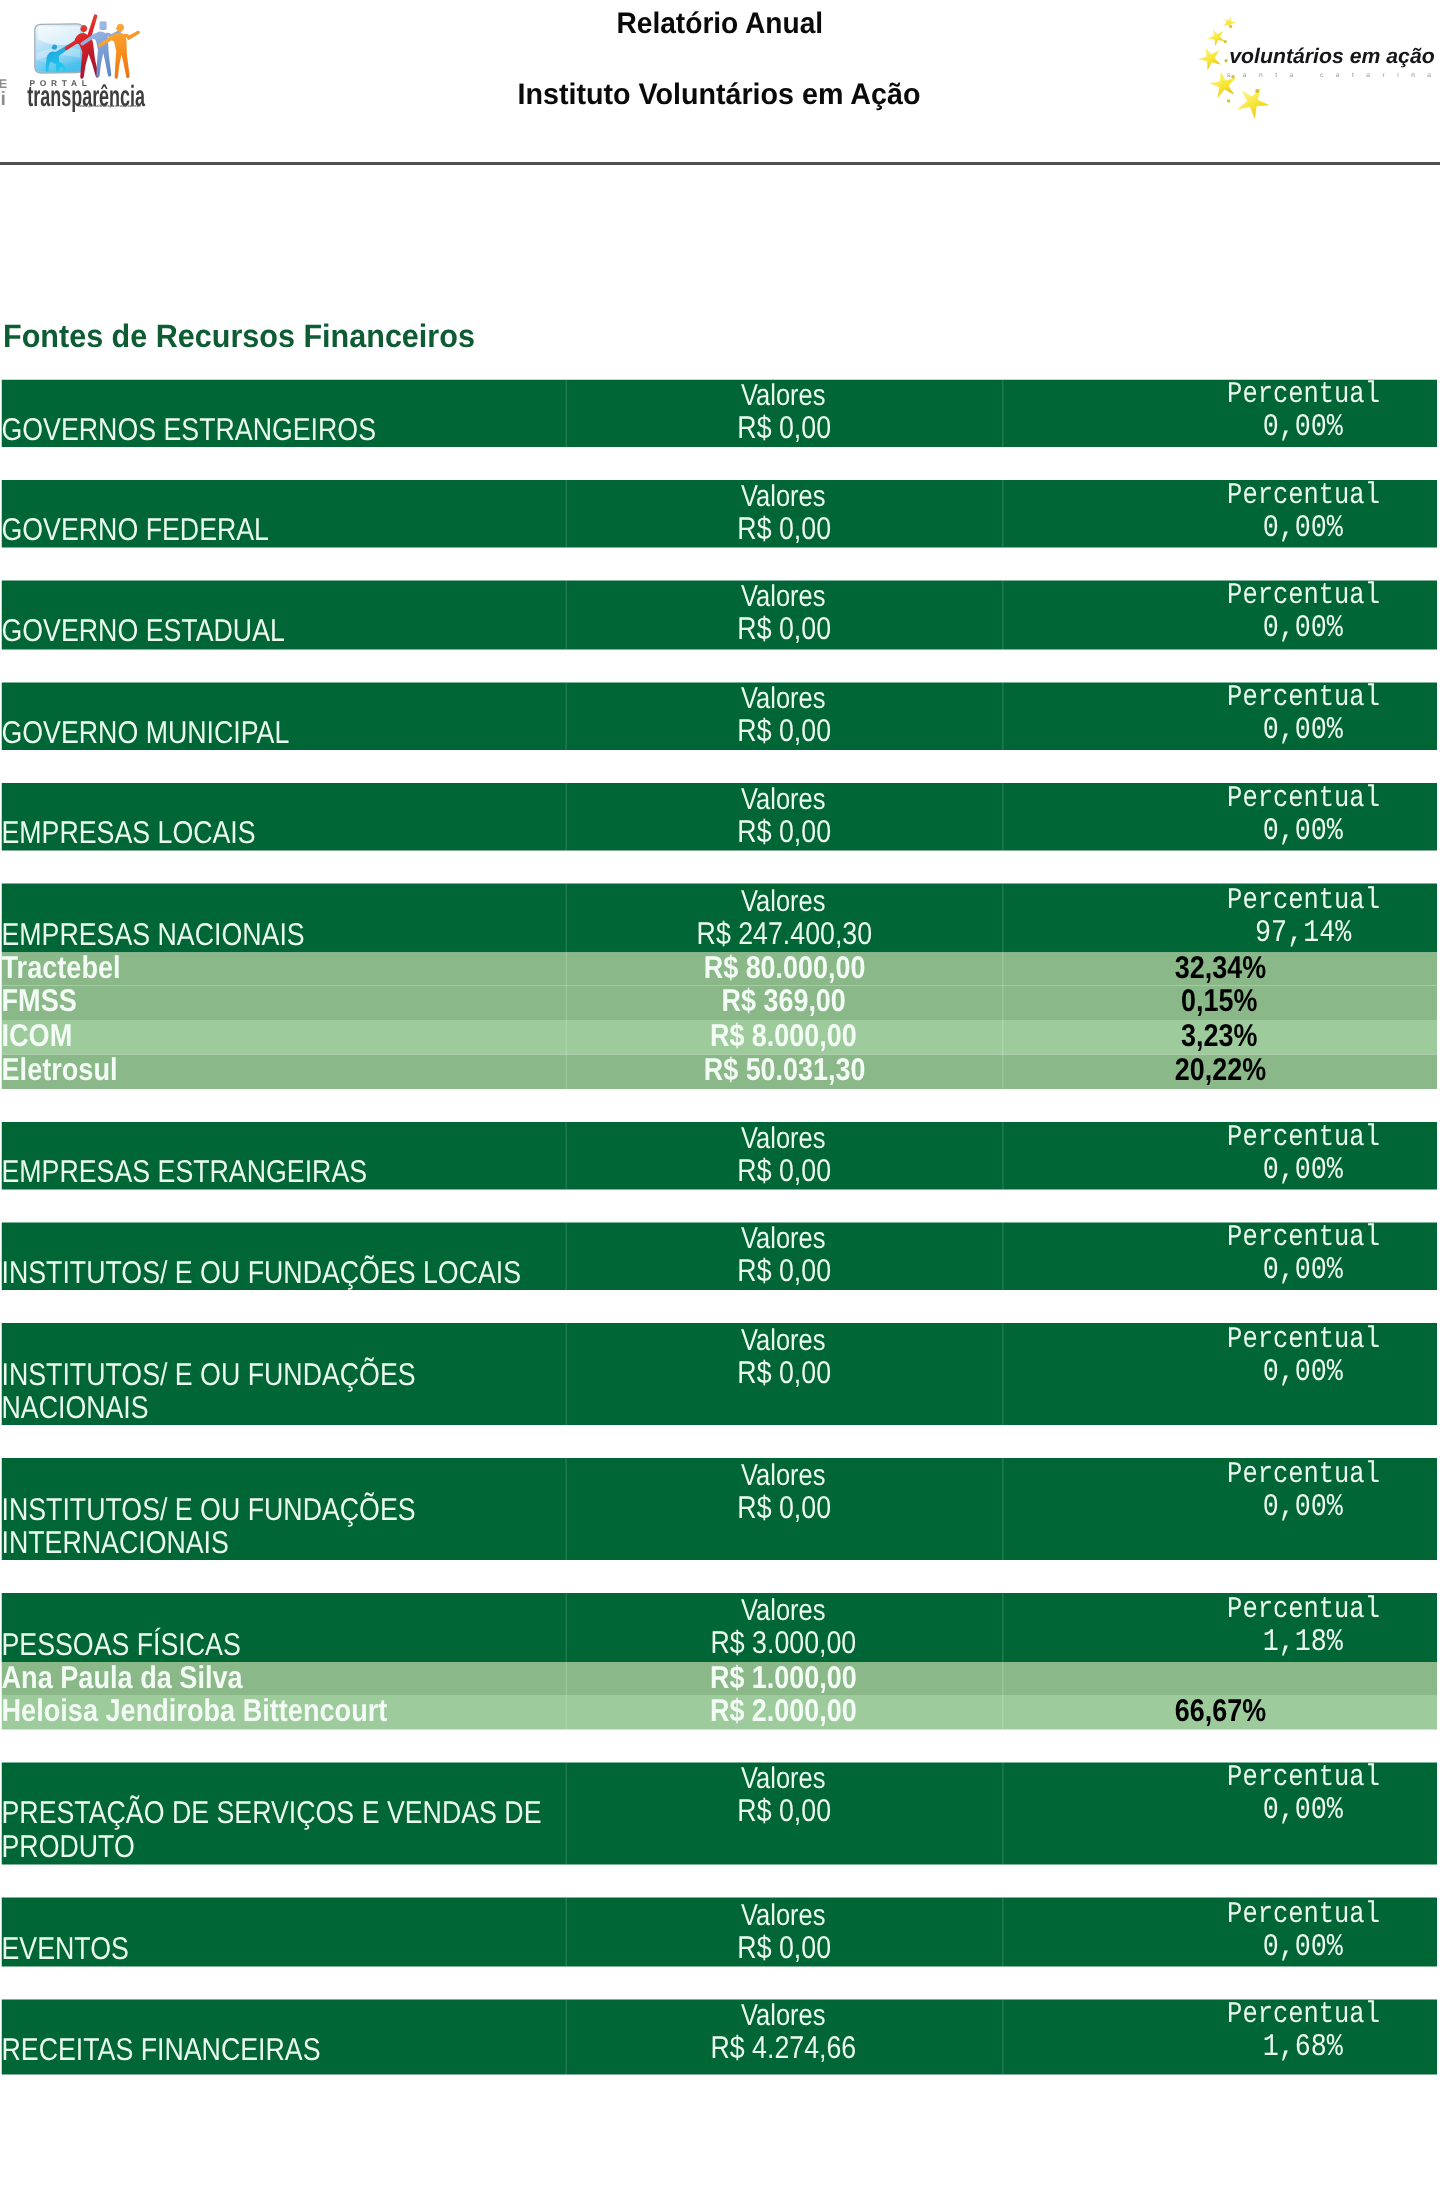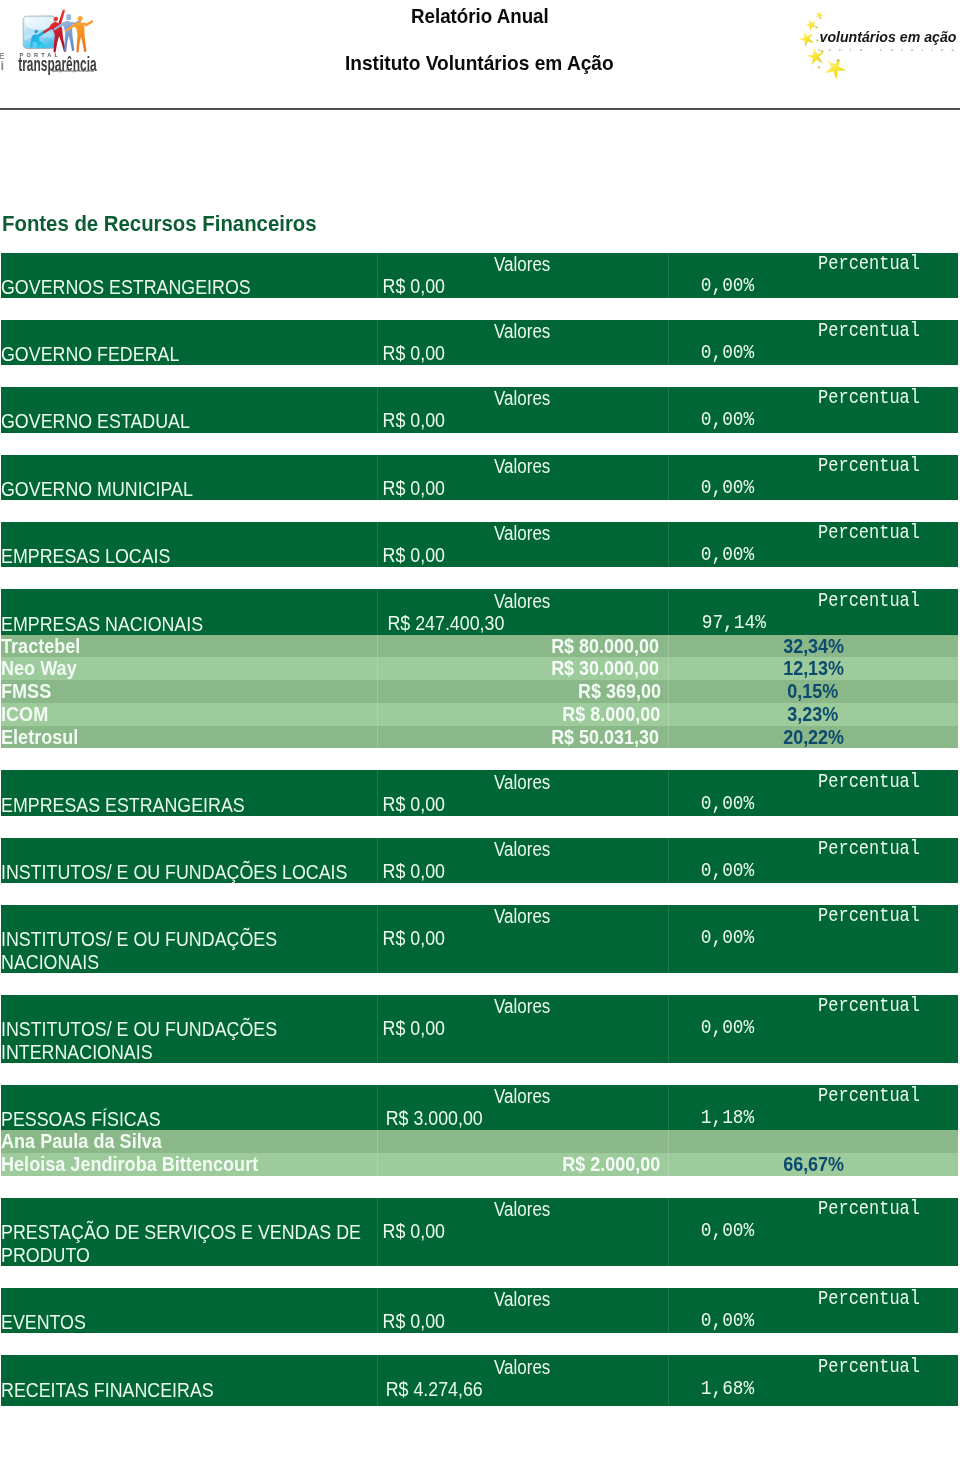--- a/index.html
+++ b/index.html
@@ -27,36 +27,36 @@
   .tbl{position:absolute;left:0.7px;top:252.6px;width:957.3px;height:1205px;overflow:hidden;}
   .grp{position:relative;margin-bottom:22.05px;}
   .grp .main{position:relative;background:#006635;height:45.3px;}
   .grp.two .main{height:68px;}
   .grp.tall .main{height:50.8px;}
   .cell-label{position:absolute;left:0;color:#eafaef;font-size:21px;white-space:pre;line-height:22.5px;
               transform:scaleX(0.849);transform-origin:0 50%;}
   .grp .main .cell-label{top:23.2px;}
   .cell-hdr{position:absolute;top:0.2px;color:#eafaef;font-size:20px;text-align:center;line-height:22.5px;}
   .cell-hdr span, .cell-val span{display:inline-block;transform:scaleX(0.849);}
-  .cell-val{position:absolute;top:22.2px;color:#eafaef;font-size:21px;text-align:left;line-height:22.5px;}
+  .cell-val{position:absolute;top:22.2px;color:#eafaef;font-size:21px;text-align:center;line-height:22.5px;}
   .col-v{left:376.3px;width:291.3px;}
   .col-p{left:695px;width:346px;font-family:Liberation Mono, monospace;}
   .divider{position:absolute;top:0;bottom:0;width:1px;background:rgba(255,255,255,0.12);}
   .d1{left:376.3px;}
   .d2{left:667.6px;}
   .subs{position:relative;font-weight:bold;}
   .subs .divider{background:rgba(255,255,255,0.16);z-index:3;}
   .sub{position:relative;height:22.75px;z-index:1;}
   .sub.even{background:#8ab888;}
   .sub.odd{background:#9dcb9c;}
   .sub .s-label{position:absolute;left:0;top:0;color:#f2fbf4;font-size:21px;line-height:22.75px;
                 transform:scaleX(0.861);transform-origin:0 50%;}
   .sub .s-val{position:absolute;left:376.3px;width:291.3px;top:0;color:#f4fcf6;font-size:21px;
-              line-height:22.57px;text-align:right;}
-  .sub .s-pct{position:absolute;left:667.6px;width:289.7px;top:0;color:#0c4a6e;font-size:21px;
+              line-height:22.57px;text-align:center;}
+  .sub .s-pct{position:absolute;left:667.6px;width:289.7px;top:0;color:#000000;font-size:21px;
               line-height:22.57px;text-align:center;}
   .sub .s-val span, .sub .s-pct span{display:inline-block;transform:scaleX(0.855);}
 </style>
 </head>
 <body>
 
 <div class="page">
   <div class="hdr">
     <div class="logo-left">
       <svg viewBox="0 0 115 86" width="115" height="86">
@@ -236,25 +236,20 @@
           <div class="cell-val col-p"><span>97,14%</span></div>
         </div>
         <div class="subs">
           <div class="divider d1"></div>
           <div class="divider d2"></div>
           <div class="sub even">
             <div class="s-label">Tractebel</div>
             <div class="s-val"><span>R$ 80.000,00</span></div>
             <div class="s-pct"><span>32,34%</span></div>
           </div>
-          <div class="sub odd">
-            <div class="s-label">Neo Way</div>
-            <div class="s-val"><span>R$ 30.000,00</span></div>
-            <div class="s-pct"><span>12,13%</span></div>
-          </div>
           <div class="sub even">
             <div class="s-label">FMSS</div>
             <div class="s-val"><span>R$ 369,00</span></div>
             <div class="s-pct"><span>0,15%</span></div>
           </div>
           <div class="sub odd">
             <div class="s-label">ICOM</div>
             <div class="s-val"><span>R$ 8.000,00</span></div>
             <div class="s-pct"><span>3,23%</span></div>
           </div>
@@ -319,20 +314,21 @@
           <div class="cell-hdr col-v"><span>Valores</span></div>
           <div class="cell-hdr col-p"><span>Percentual</span></div>
           <div class="cell-val col-v"><span>R$ 3.000,00</span></div>
           <div class="cell-val col-p"><span>1,18%</span></div>
         </div>
         <div class="subs">
           <div class="divider d1"></div>
           <div class="divider d2"></div>
           <div class="sub even">
             <div class="s-label">Ana Paula da Silva</div>
+            <div class="s-val"><span>R$ 1.000,00</span></div>
           </div>
           <div class="sub odd">
             <div class="s-label">Heloisa Jendiroba Bittencourt</div>
             <div class="s-val"><span>R$ 2.000,00</span></div>
             <div class="s-pct"><span>66,67%</span></div>
           </div>
         </div>
       </div>
       <div class="grp two">
         <div class="main">

